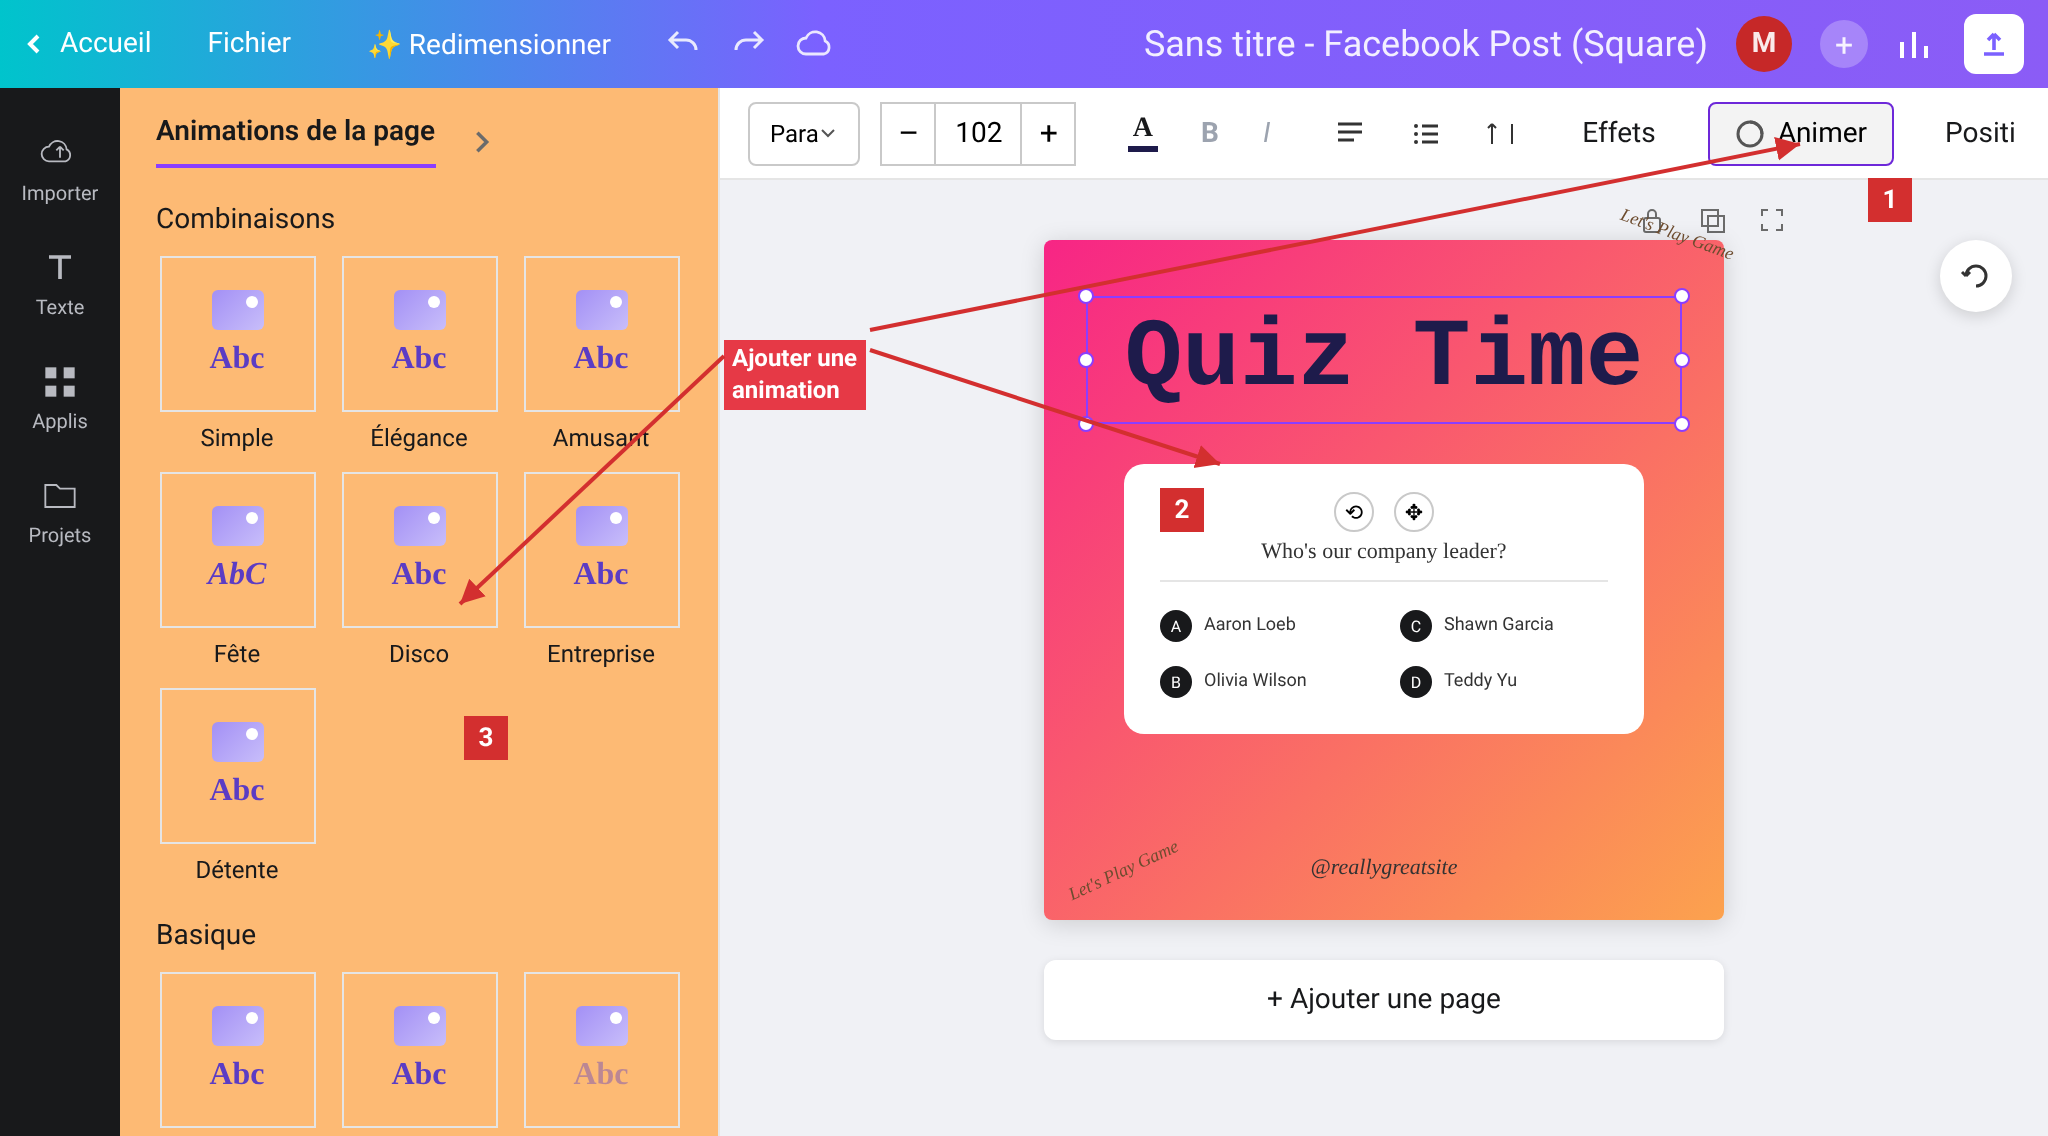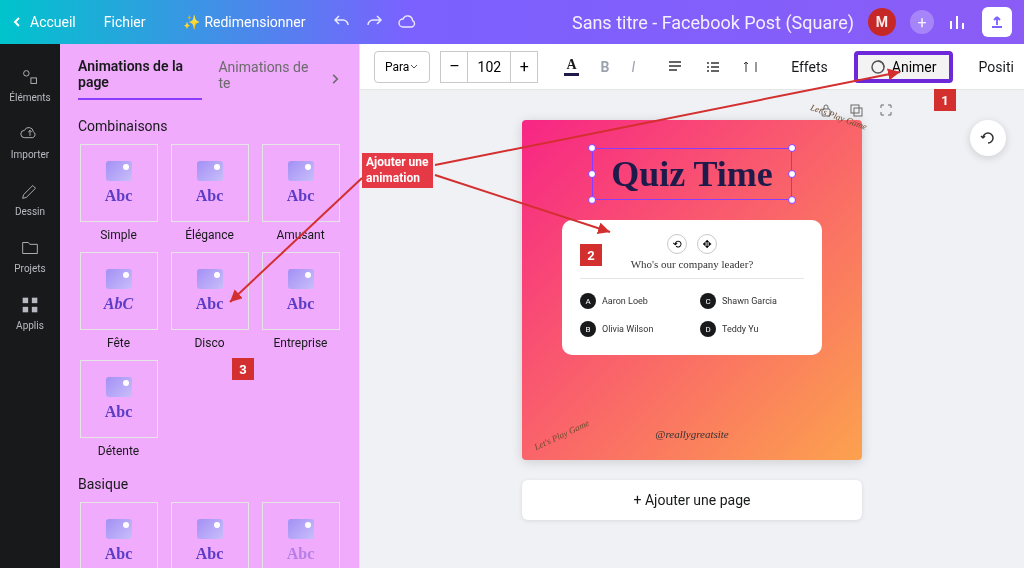--- a/index.html
+++ b/index.html
@@ -10,51 +10,51 @@
 .top-left .btn-pill { padding:4px 10px; }
 .top-icons { display:flex; gap:14px; margin-left:18px; opacity:.85; }
 .top-right { margin-left:auto; display:flex; align-items:center; gap:14px; color:rgba(255,255,255,.9); }
 .avatar { width:28px; height:28px; border-radius:50%; background:#c62828; display:flex; align-items:center; justify-content:center; font-weight:700; font-size:14px; }
 .plus-circ { width:24px; height:24px; border-radius:50%; background:rgba(255,255,255,.25); display:flex; align-items:center; justify-content:center; font-size:16px; }
 .share-btn { width:30px; height:30px; border-radius:6px; background:#fff; color:#7b61ff; display:flex; align-items:center; justify-content:center; }
 .main { display:flex; height:524px; }
 .leftnav { width:60px; background:#18191b; color:#b8bac1; display:flex; flex-direction:column; align-items:center; padding-top:12px; font-size:10px; }
 .leftnav .nav-item { display:flex; flex-direction:column; align-items:center; gap:4px; padding:10px 0; cursor:pointer; width:100%; }
 .leftnav .nav-item svg { width:22px; height:22px; }
-.sidepanel { width:300px; background:#f0abfc; border-right:1px solid #e5e5e5; display:flex; flex-direction:column; overflow:hidden; }
+.sidepanel { width:300px; background:#fdba74; border-right:1px solid #e5e5e5; display:flex; flex-direction:column; overflow:hidden; }
 .tabs { display:flex; align-items:center; padding:14px 18px 0; gap:16px; font-size:14px; color:#6b6b6b; }
 .tabs .active { color:#18191b; font-weight:600; border-bottom:2px solid #8b3dff; padding-bottom:8px; }
 .tabs .inactive { padding-bottom:8px; }
 .section-title { padding:18px 18px 10px; font-size:14px; color:#18191b; font-weight:400; }
 .grid3 { display:grid; grid-template-columns:repeat(3,1fr); gap:10px; padding:0 18px; }
 .anim-tile { display:flex; flex-direction:column; align-items:center; gap:6px; }
 .tile-box { width:78px; height:78px; border:1px solid #e5e5e5; border-radius:0; display:flex; flex-direction:column; align-items:center; justify-content:center; position:relative; }
 .tile-img { width:26px; height:20px; border-radius:3px; background:linear-gradient(135deg,#a390f5,#c8befa); position:relative; }
 .tile-img::after { content:''; position:absolute; right:3px; top:3px; width:6px; height:6px; border-radius:50%; background:#fff; }
 .tile-txt { font-family:Georgia,serif; color:#5b3cc4; font-size:16px; margin-top:6px; font-weight:600; }
 .tile-label { font-size:12px; color:#18191b; }
 .toolbar { height:46px; border-bottom:1px solid #e5e5e5; display:flex; align-items:center; padding:0 14px; gap:10px; background:#fff; }
 .font-select { width:130px; height:32px; border:1px solid #c9c9c9; border-radius:4px; padding:0 10px; font-size:12px; display:flex; align-items:center; justify-content:space-between; }
 .stepper { display:flex; align-items:center; }
 .stepper button { width:28px; height:32px; border:1px solid #c9c9c9; background:#fff; font-size:16px; }
 .stepper input { width:42px; height:32px; border-top:1px solid #c9c9c9; border-bottom:1px solid #c9c9c9; border-left:0; border-right:0; text-align:center; font-size:14px; }
 .tb-sep { width:1px; height:24px; background:#e5e5e5; }
 .tb-btn { padding:4px 6px; font-size:14px; color:#18191b; background:none; border:0; cursor:pointer; display:flex; align-items:center; gap:4px; }
 .tb-btn.ghost { color:#9ca3af; }
-.animer-btn { height:32px; padding:0 12px; border:4px solid #6d28d9; border-radius:4px; background:#f3f3f3; display:flex; align-items:center; gap:6px; font-size:14px; }
+.animer-btn { height:32px; padding:0 12px; border:1px solid #6d28d9; border-radius:4px; background:#f3f3f3; display:flex; align-items:center; gap:6px; font-size:14px; }
 .canvas-area { flex:1; background:#f0f1f5; position:relative; padding-top:46px; }
 .canvas-area .toolbar { position:absolute; top:0; left:0; right:0; }
 .page-icons { position:absolute; top:58px; right:130px; display:flex; gap:14px; color:#6b6b6b; }
 .page-icons svg { width:16px; height:16px; }
 .page { width:340px; height:340px; margin:30px auto 0; background:linear-gradient(135deg,#f72585 0%,#fca24e 100%); border-radius:4px; box-shadow:0 2px 12px rgba(0,0,0,.15); position:relative; display:flex; flex-direction:column; align-items:center; padding-top:28px; }
 .quiz-title-sel { position:relative; border:1px solid #8b3dff; padding:4px 18px; }
 .quiz-title-sel .handle { width:8px; height:8px; border:1px solid #8b3dff; border-radius:50%; background:#fff; position:absolute; }
 .quiz-title-sel .h-tl { top:-5px; left:-5px; } .h-tr { top:-5px; right:-5px; } .h-bl { bottom:-5px; left:-5px; } .h-br { bottom:-5px; right:-5px; }
 .h-ml { top:50%; left:-5px; transform:translateY(-50%); } .h-mr { top:50%; right:-5px; transform:translateY(-50%); }
-.quiz-title { font-family:Liberation Serif, serif; font-size:36px; font-weight:900; color:#1e1b4b; }
+.quiz-title { font-family:Liberation Mono, monospace; font-size:48px; font-weight:900; color:#1e1b4b; }
 .quiz-card { background:#fff; border-radius:10px; width:260px; margin-top:20px; padding:14px 18px 18px; display:flex; flex-direction:column; align-items:center; }
 .quiz-ctrl { display:flex; gap:10px; margin-bottom:4px; }
 .quiz-ctrl .c { width:20px; height:20px; border:1px solid #c9c9c9; border-radius:50%; display:flex; align-items:center; justify-content:center; font-size:11px; }
 .quiz-q { font-family:Georgia,serif; font-size:11px; color:#333; margin-bottom:8px; }
 .quiz-hr { width:100%; height:1px; background:#e5e5e5; margin-bottom:14px; }
 .quiz-opts { display:grid; grid-template-columns:1fr 1fr; gap:12px 16px; width:100%; }
 .opt { display:flex; align-items:center; gap:6px; font-family:Georgia,serif; font-size:9px; color:#333; }
 .opt .badge { width:16px; height:16px; border-radius:50%; background:#18191b; color:#fff; display:flex; align-items:center; justify-content:center; font-size:8px; }
 .handle-tag { font-family:Liberation Serif, serif; font-style:italic; font-size:11px; color:#333; position:absolute; bottom:20px; left:50%; transform:translateX(-50%); }
 .curved { position:absolute; font-family:Georgia,serif; font-size:9px; color:#6d4c2f; font-style:italic; }
@@ -103,58 +103,50 @@
           <path d="M8 11V3m0 0L5 6m3-3l3 3M3 13h10" stroke="#7b61ff" stroke-width="1.8" fill="none"></path>
         </svg>
     </div>
   </div>
 </div>
 
 <div class="main">
   <div class="leftnav">
     <div class="nav-item">
         <svg viewBox="0 0 24 24">
-          <circle cx="8" cy="8" r="3" stroke="#b8bac1" fill="none"></circle>
-          <rect x="13" y="13" width="6" height="6" stroke="#b8bac1" fill="none"></rect>
-        </svg>
-        <span>Éléments</span>
+          <path d="M6 16a4 4 0 010-8 5 5 0 019.6 1.5A3.5 3.5 0 0115 16H6zM12 8v6m0-6l-2 2m2-2l2 2" stroke="#b8bac1" fill="none"></path>
+        </svg>
+        <span>Importer</span>
       </div>
     <div class="nav-item">
         <svg viewBox="0 0 24 24">
-          <path d="M6 16a4 4 0 010-8 5 5 0 019.6 1.5A3.5 3.5 0 0115 16H6zM12 8v6m0-6l-2 2m2-2l2 2" stroke="#b8bac1" fill="none"></path>
-        </svg>
-        <span>Importer</span>
-      </div>
-    <div class="nav-item">
-        <svg viewBox="0 0 24 24">
-          <path d="M4 20l4-1 10-10-3-3L5 16l-1 4z" stroke="#b8bac1" fill="none"></path>
-        </svg>
-        <span>Dessin</span>
-      </div>
-    <div class="nav-item">
-        <svg viewBox="0 0 24 24">
-          <path d="M4 6h6l2 2h8v10H4z" stroke="#b8bac1" fill="none"></path>
-        </svg>
-        <span>Projets</span>
+          <path d="M6 6h12M12 6v12" stroke="#b8bac1" stroke-width="2"></path>
+        </svg>
+        <span>Texte</span>
       </div>
     <div class="nav-item">
         <svg viewBox="0 0 24 24">
           <rect x="4" y="4" width="6" height="6" fill="#b8bac1"></rect>
           <rect x="14" y="4" width="6" height="6" fill="#b8bac1"></rect>
           <rect x="4" y="14" width="6" height="6" fill="#b8bac1"></rect>
           <rect x="14" y="14" width="6" height="6" fill="#b8bac1"></rect>
         </svg>
         <span>Applis</span>
       </div>
+    <div class="nav-item">
+        <svg viewBox="0 0 24 24">
+          <path d="M4 6h6l2 2h8v10H4z" stroke="#b8bac1" fill="none"></path>
+        </svg>
+        <span>Projets</span>
+      </div>
   </div>
 
   <div class="sidepanel">
     <div class="tabs">
       <div class="active">Animations de la page</div>
-      <div class="inactive">Animations de te</div>
       <svg width="14" height="14" viewBox="0 0 12 12">
           <path d="M4 2l4 4-4 4" stroke="#6b6b6b" stroke-width="1.5" fill="none"></path>
         </svg>
     </div>
     <div class="section-title">Combinaisons</div>
     <div class="grid3">
       <div class="anim-tile">
           <div class="tile-box">
             <div class="tile-img"></div>
             <div class="tile-txt">Abc</div>
@@ -337,21 +329,21 @@
     <div class="add-page">+ Ajouter une page</div>
 
     <div class="fab">
       <svg width="18" height="18" viewBox="0 0 18 18">
           <path d="M4 9a5 5 0 115 5M4 9l-2-2m2 2l2-2" stroke="#333" stroke-width="1.5" fill="none"></path>
         </svg>
     </div>
   </div>
 </div>
 
-<div class="callout" style="top:153px;left:362px;">
+<div class="callout" style="top:170px;left:362px;">
   <span>Ajouter une</span><br><span>animation</span>
 </div>
 <div class="step-num" style="top:89px;left:934px;">1</div>
 <div class="step-num" style="top:244px;left:580px;">2</div>
 <div class="step-num" style="top:358px;left:232px;">3</div>
 
 <svg class="arrow-ov" width="1024" height="568">
   <defs>
       <marker id="ah" markerWidth="8" markerHeight="8" refX="6" refY="3" orient="auto">
         <path d="M0 0L6 3L0 6z" fill="#d32f2f"></path>

